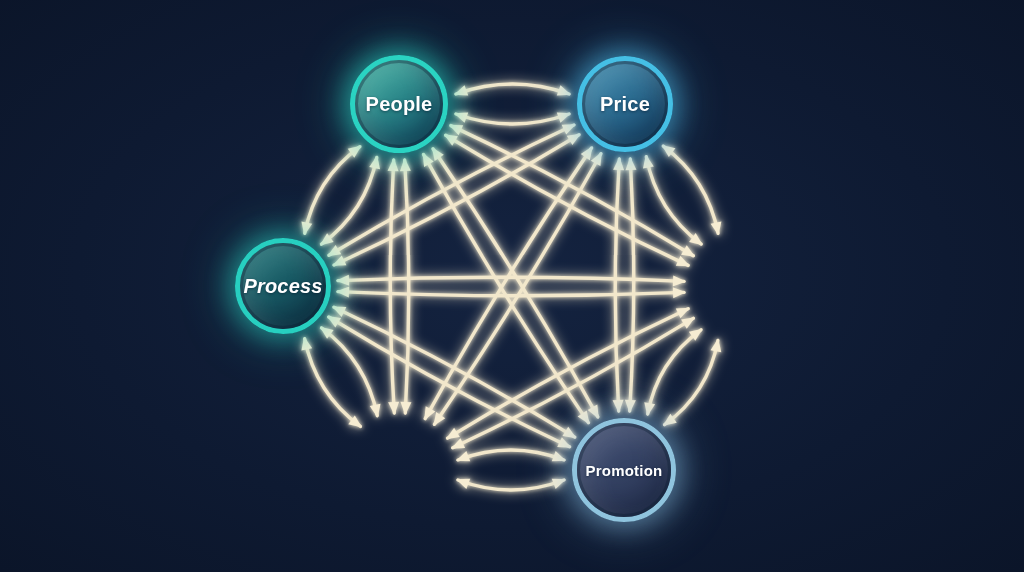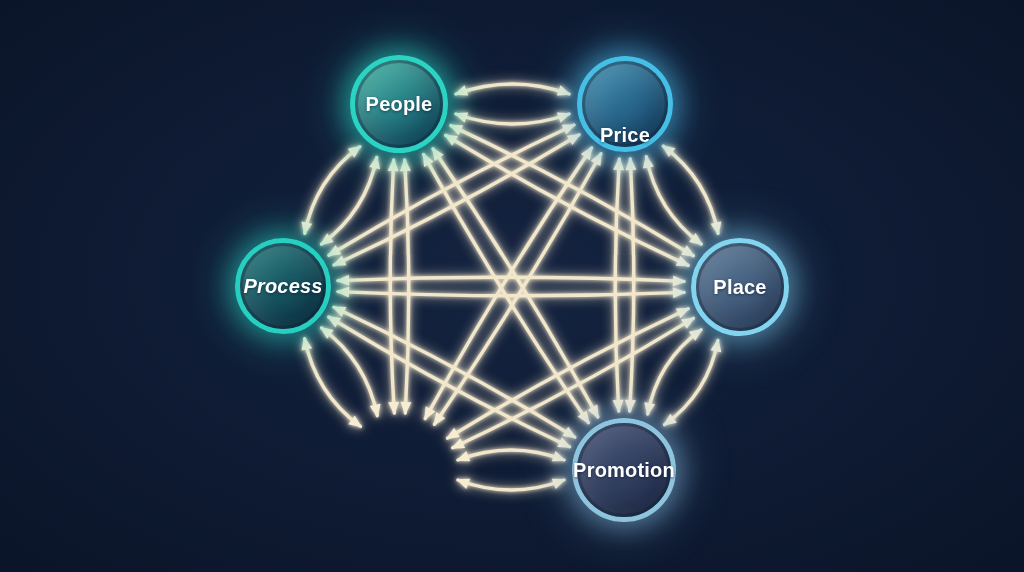--- a/index.html
+++ b/index.html
@@ -17,23 +17,23 @@
     position:absolute;z-index:2;box-sizing:border-box;border-radius:50%;
     display:flex;align-items:center;justify-content:center;
     color:#ffffff;font-weight:700;letter-spacing:.2px;
     text-shadow:0 1px 3px rgba(0,20,40,.55);
   }
   .node .inner-rim{
     position:absolute;inset:0;border-radius:50%;pointer-events:none;
     box-shadow:inset 0 0 0 3px rgba(8,28,48,.35), inset 10px 12px 28px rgba(255,255,255,.14), inset -8px -12px 26px rgba(0,10,30,.35);
   }
   .node span{position:relative;font-size:20px;}
-  #node-promotion span{font-size:20px;}
+  #node-promotion span{font-size:15px;}
   #node-product {left:350px;top:55px; width:98px;height:98px;}
-  #node-price   {left:577px;top:56px; width:96px;height:96px;align-items:flex-end;}
+  #node-price   {left:577px;top:56px; width:96px;height:96px;}
   #node-process {left:235px;top:238px;width:96px;height:96px;font-style:italic;}
   #node-place   {left:691px;top:238px;width:98px;height:98px;}
   #node-people  {left:350px;top:420px;width:100px;height:100px;}
   #node-promotion{left:572px;top:418px;width:104px;height:104px;}
 </style>
 </head>
 <body>
 
 <div class="canvas">
 
@@ -94,24 +94,20 @@
   <div class="node" id="node-price" style="border: 5px solid rgb(69, 191, 229); background: linear-gradient(145deg, rgb(56, 132, 168) 10%, rgb(27, 78, 116) 95%); box-shadow: rgba(80, 190, 235, 0.45) 0px 0px 24px 6px, rgba(80, 190, 235, 0.45) 0px 0px 52px 2px;">
     <div class="inner-rim"></div>
     <span>Price</span>
   </div>
 
   <div class="node" id="node-process" style="border: 5px solid rgb(39, 207, 192); background: linear-gradient(145deg, rgb(29, 111, 116) 10%, rgb(17, 63, 80) 95%); box-shadow: rgba(45, 220, 200, 0.4) 0px 0px 24px 6px, rgba(45, 220, 200, 0.4) 0px 0px 52px 2px;">
     <div class="inner-rim"></div>
     <span>Process</span>
   </div>
 
-  <div class="node" id="node-place" style="border: 5px solid rgb(130, 212, 239); background: linear-gradient(145deg, rgb(83, 112, 143) 10%, rgb(58, 84, 116) 95%); box-shadow: rgba(130, 210, 240, 0.4) 0px 0px 24px 6px, rgba(130, 210, 240, 0.4) 0px 0px 52px 2px;">
-    <div class="inner-rim"></div>
-    <span>Place</span>
-  </div>
 
 
   <div class="node" id="node-promotion" style="border: 5px solid rgb(143, 196, 222); background: linear-gradient(145deg, rgb(60, 74, 110) 10%, rgb(43, 56, 87) 95%); box-shadow: rgba(140, 195, 230, 0.4) 0px 0px 24px 6px, rgba(140, 195, 230, 0.4) 0px 0px 52px 2px;">
     <div class="inner-rim"></div>
     <span>Promotion</span>
   </div>
 
 </div>
 
 </body></html>

